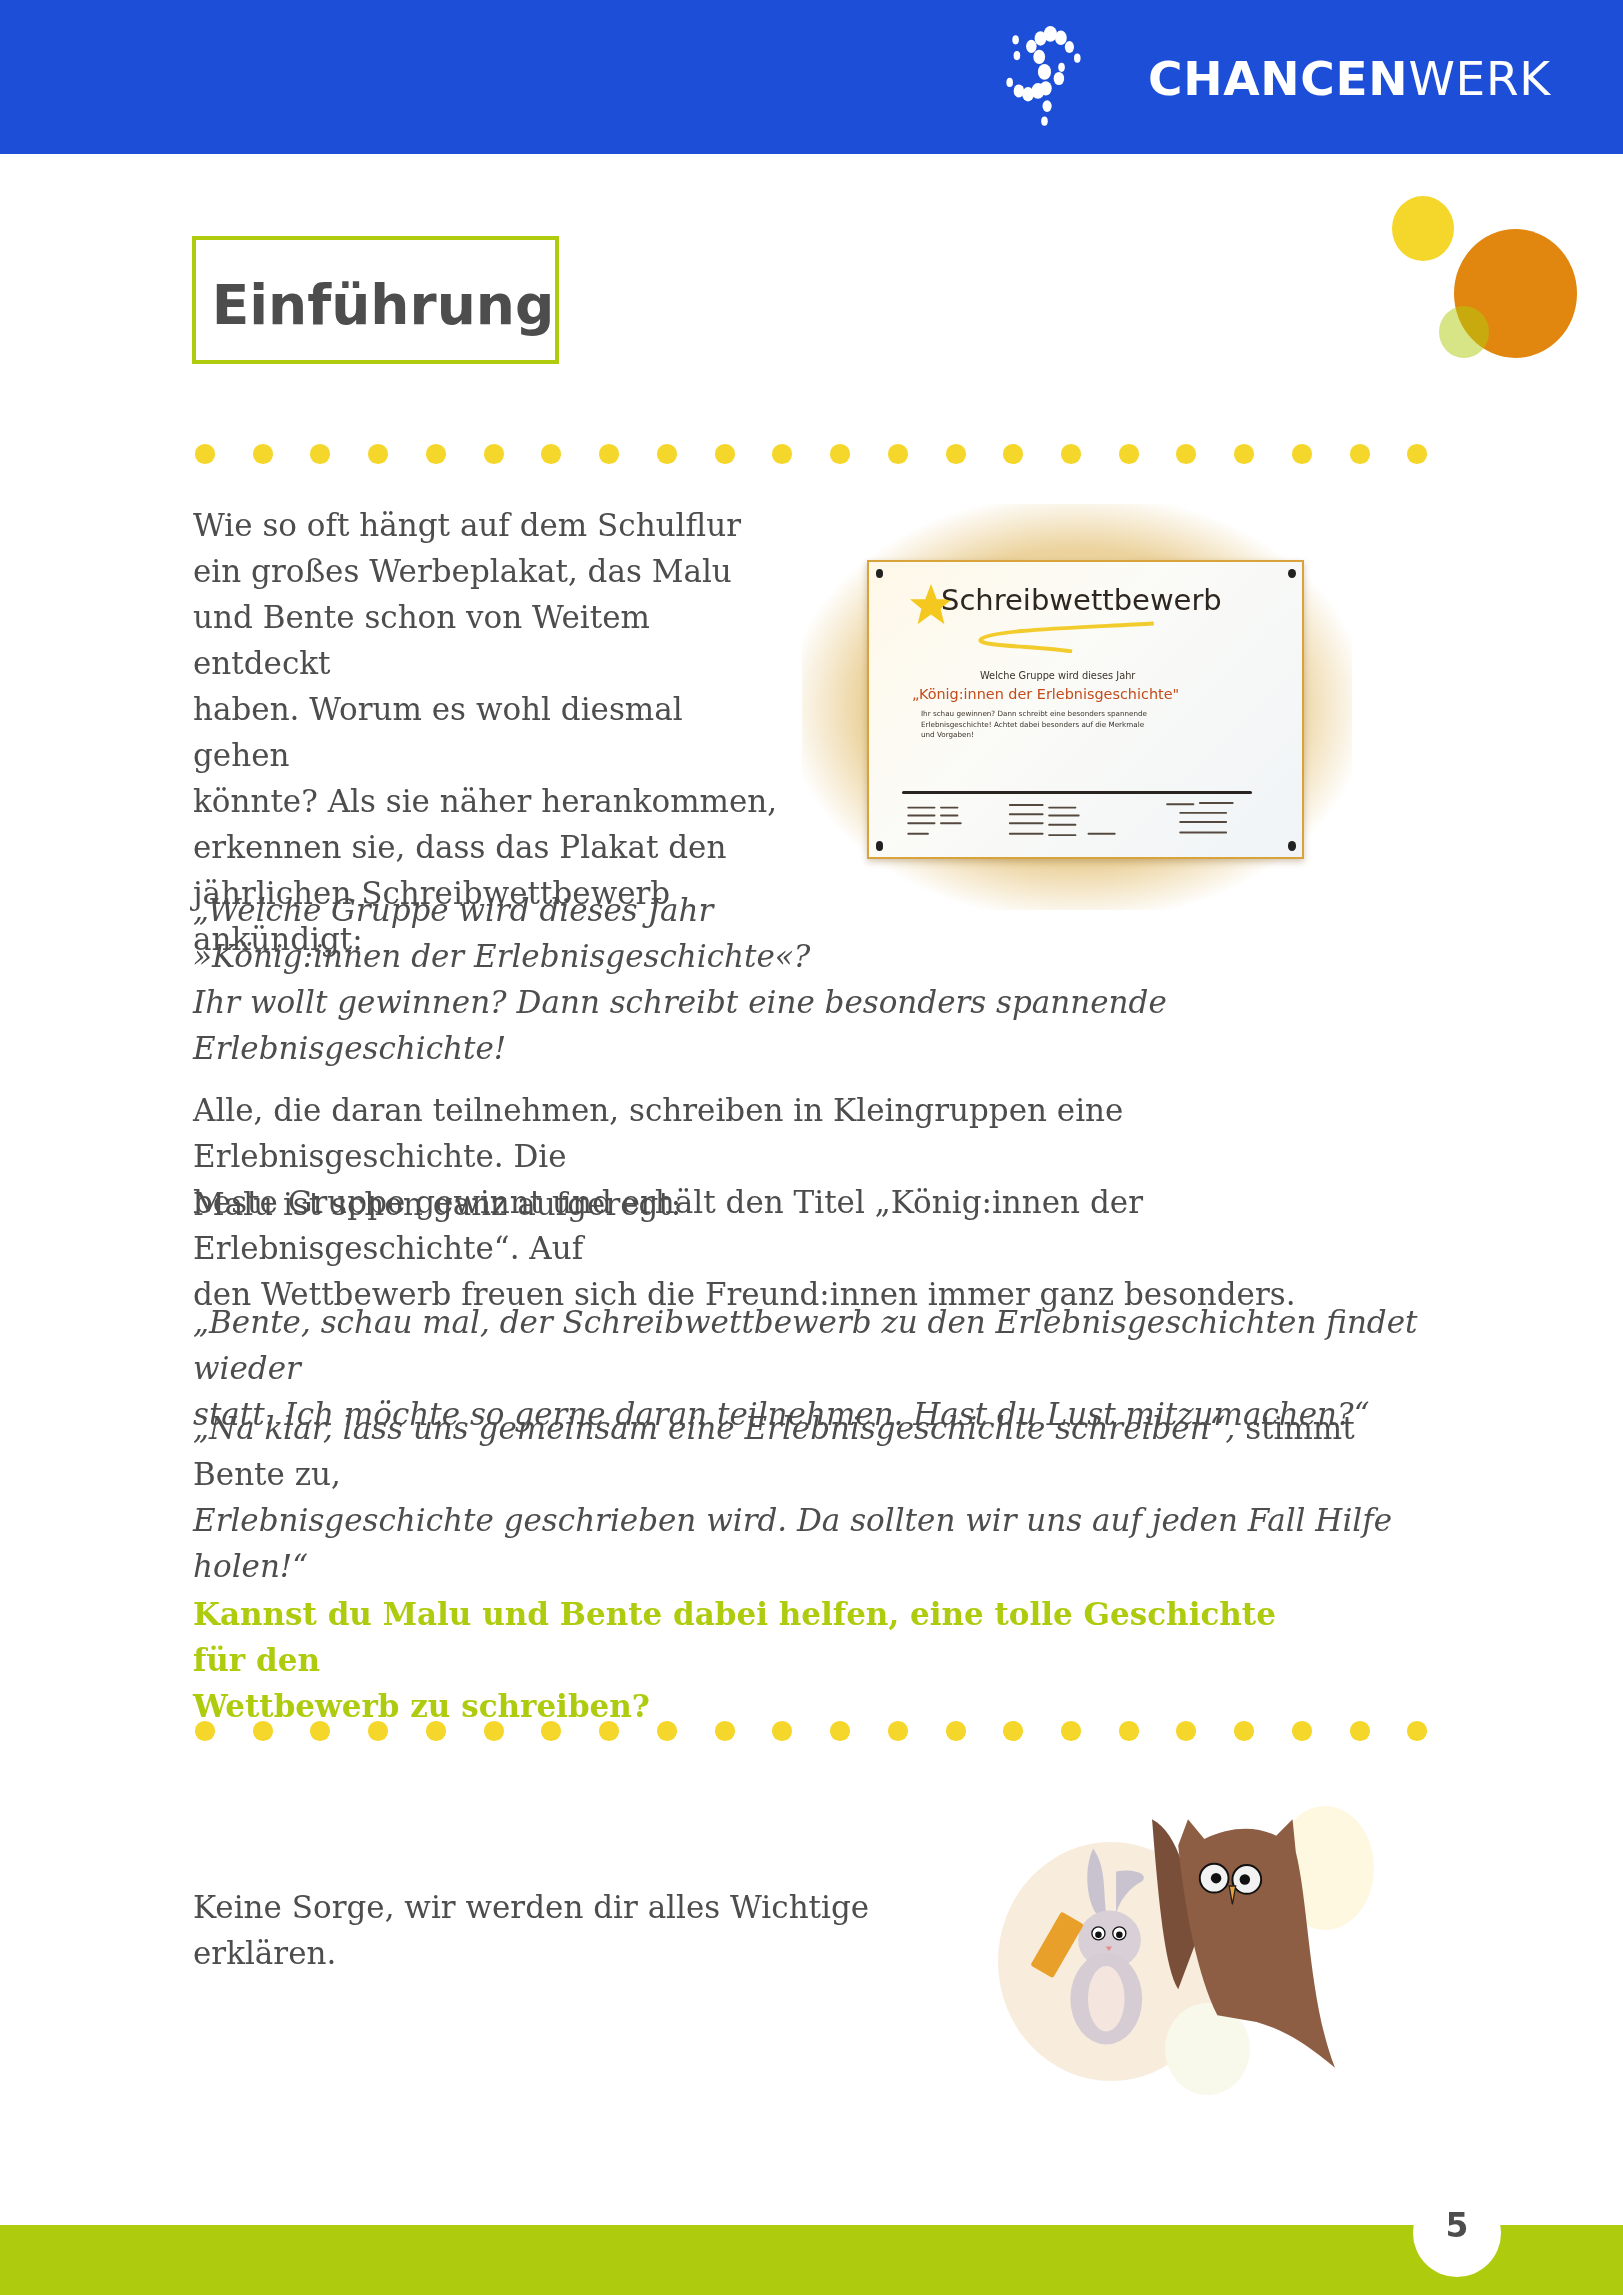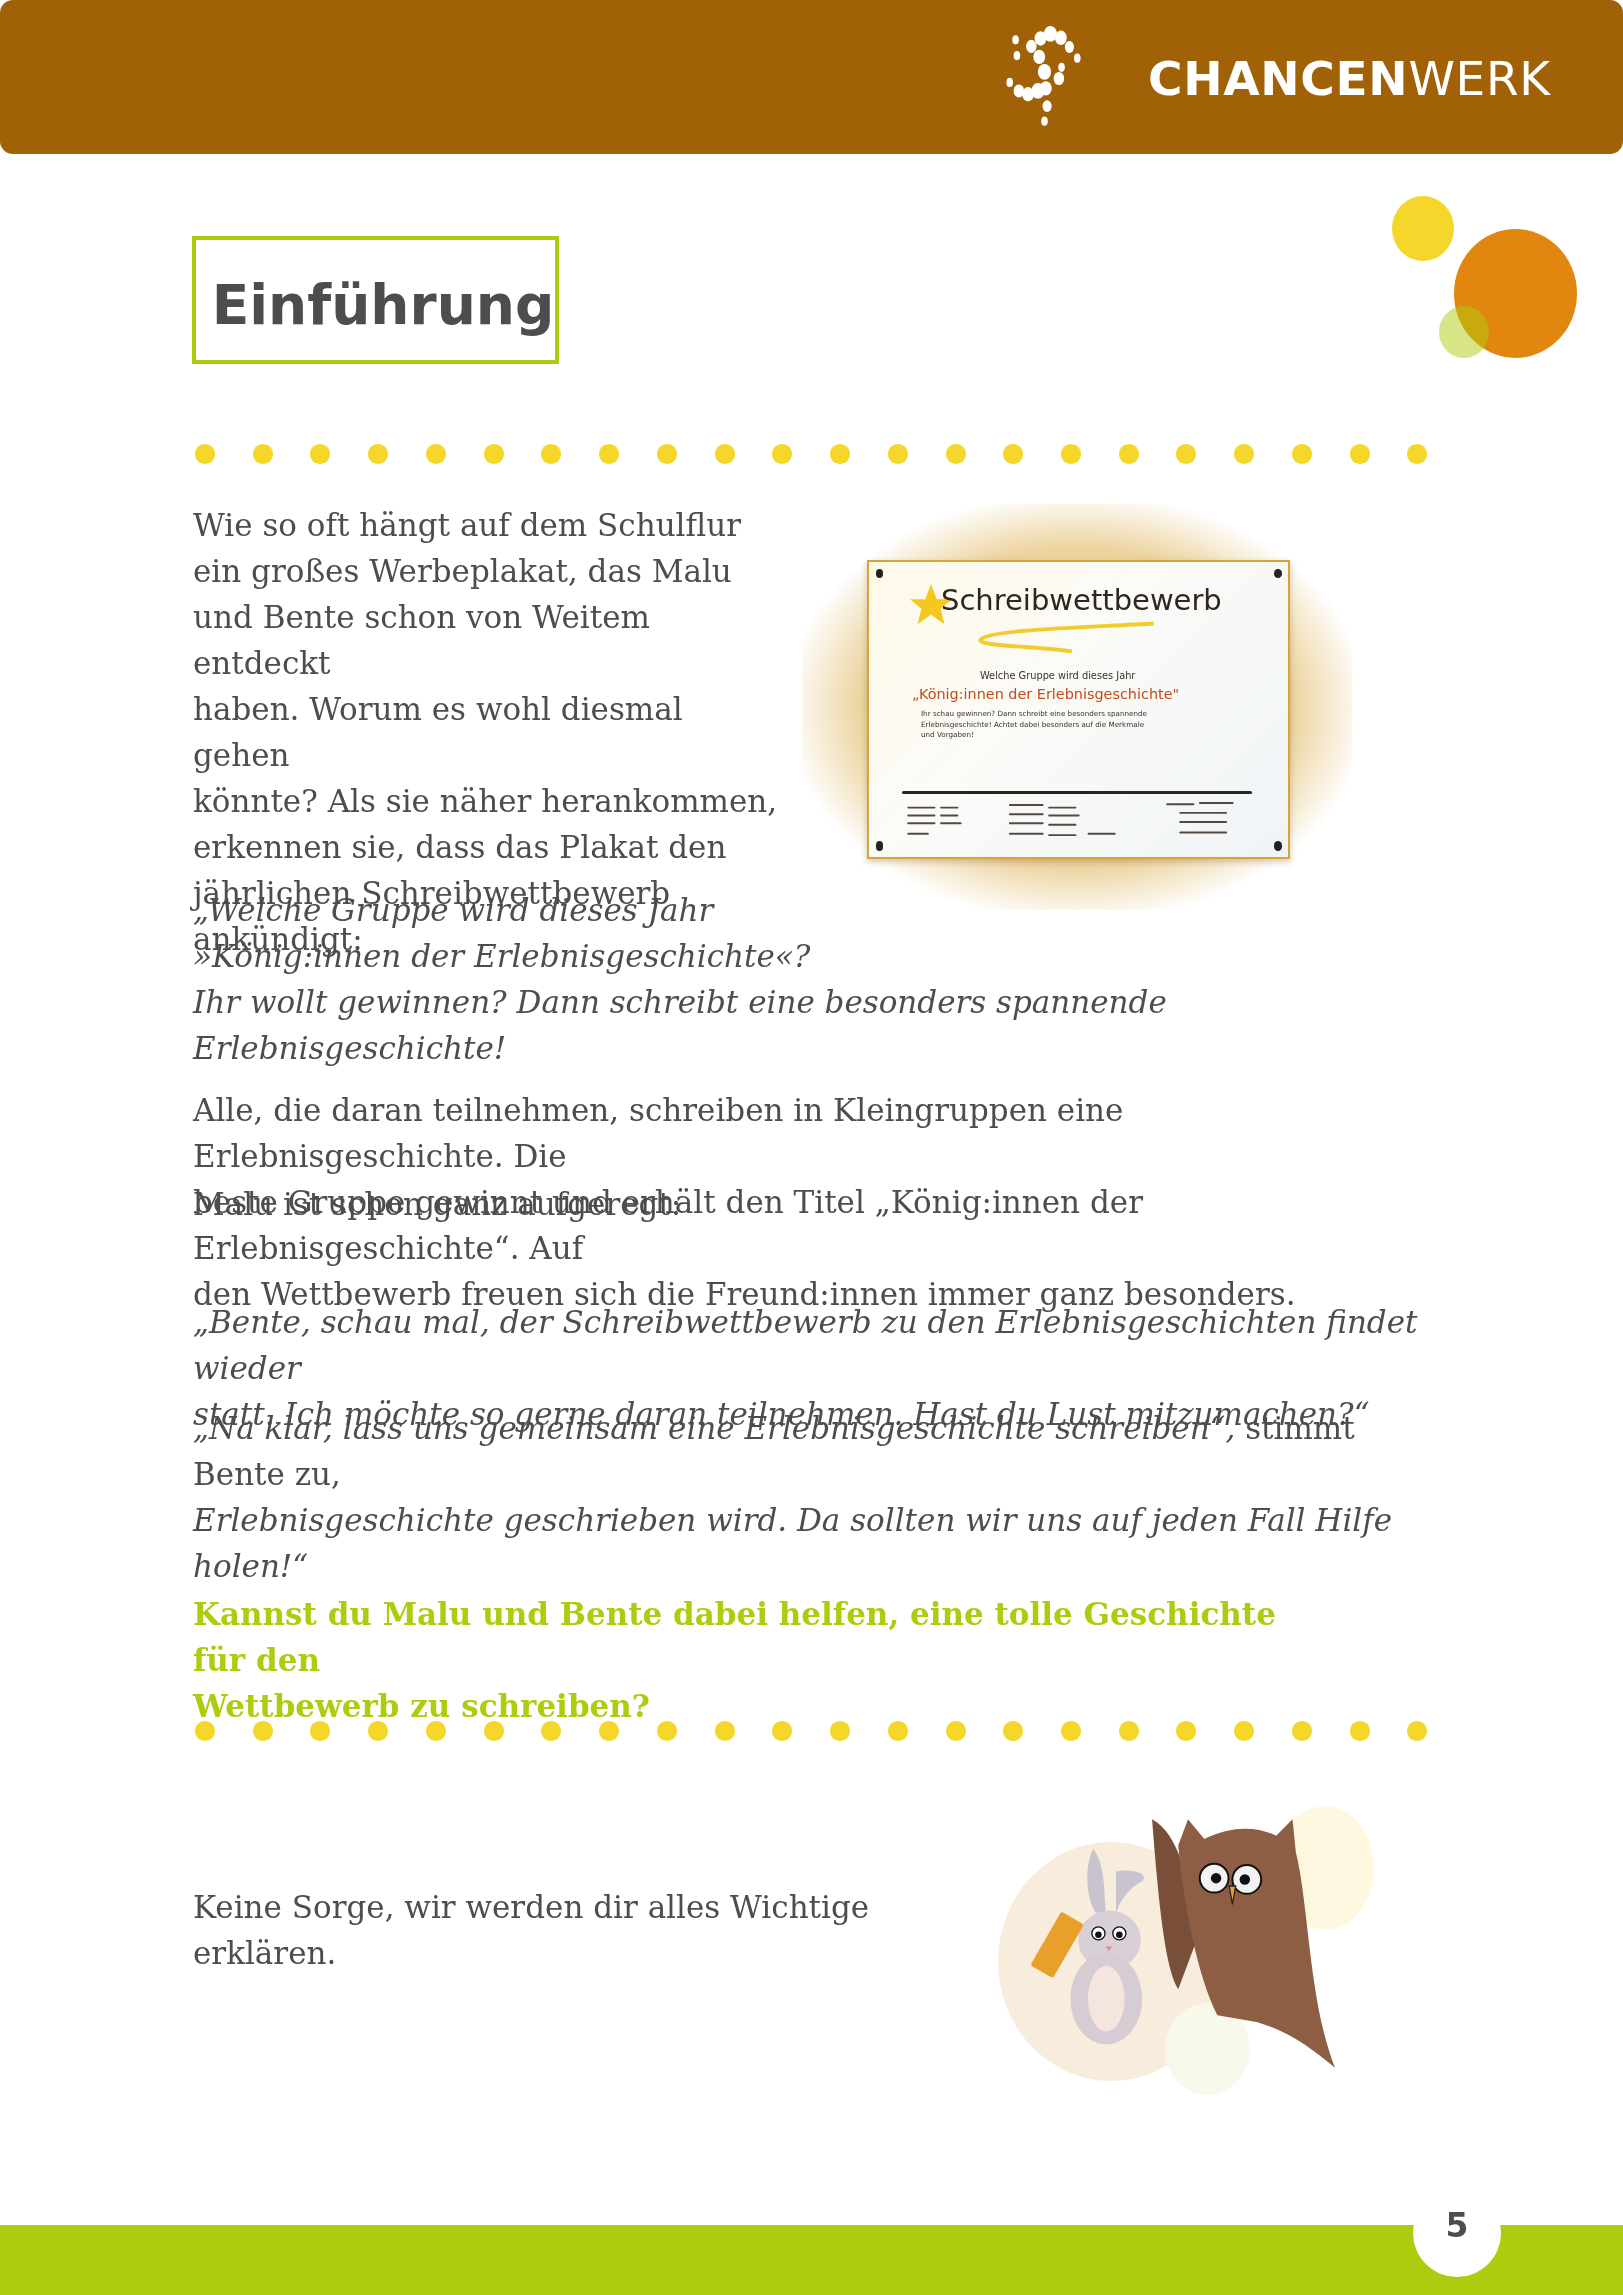--- a/index.html
+++ b/index.html
@@ -1,18 +1,18 @@
 <!DOCTYPE html>
 <html style="font-size:10.5px"><head>
 <meta charset="utf-8">
 <style>
   html, body { margin:0; padding:0; }
   body { width:1623px; height:2295px; position:relative; background:#ffffff; overflow:hidden;
          font-family:"DejaVu Serif", serif; color:#4d4d4d; }
-  .topbar { position:absolute; left:0; top:0; width:1623px; height:154px; background:#a16207;border-radius:13px; }
+  .topbar { position:absolute; left:0; top:0; width:1623px; height:154px; background:#1d4ed8; }
   .logo { position:absolute; left:988px; top:26px; width:628px; height:105px; }
   .logo-text { position:absolute; left:160px; top:25px; font-family:"DejaVu Sans", sans-serif;
                font-size:47px; color:#ffffff; letter-spacing:0.7px; white-space:nowrap; }
   .logo-text .b { font-weight:bold; }
   .logo-text .l { font-weight:normal; }
   .title-box { position:absolute; left:192px; top:236px; width:367px; height:128px;
                border:4.6px solid #afcb0e; box-sizing:border-box;text-align:center; }
   .title-box span { position:absolute; left:15.7px; top:33px; font-family:"DejaVu Sans", sans-serif;
                font-weight:bold; font-size:55px; color:#4d4d4d; }
   .circle { position:absolute; border-radius:50%; }
@@ -101,21 +101,21 @@
   <div>und Bente schon von Weitem entdeckt</div>
   <div>haben. Worum es wohl diesmal gehen</div>
   <div>könnte? Als sie näher herankommen,</div>
   <div>erkennen sie, dass das Plakat den</div>
   <div>jährlichen Schreibwettbewerb</div>
   <div>ankündigt:</div>
 </div>
 
 <div class="poster">
   <div style="position:absolute;left:0;top:0;width:550px;height:406px;border-radius:52px;background:radial-gradient(ellipse at center, #e9c98f 0%, #ecd39e 55%, rgba(255,255,255,0) 75%);"></div>
-  <div style="position:absolute;left:65px;top:56px;width:419px;height:295px;background:linear-gradient(135deg,#fff8e8 0%,#fbfbf7 40%,#f0f4f7 100%);border:2px solid #d7a33a;box-shadow:0 2.6px 6.5px rgba(120,80,20,0.3);">
+  <div style="position:absolute;left:65px;top:56px;width:419px;height:295px;background:linear-gradient(135deg,#fff8e8 0%,#fbfbf7 40%,#f0f4f7 100%);border:2px solid #d7a33a;box-shadow:0 2.6px 6.5px rgba(120,80,20,0.3);padding-left:14px;">
     <div style="position:absolute;left:6.5px;top:6.5px;width:7.9px;height:9.2px;border-radius:50%;background:#222;"></div>
     <div style="position:absolute;right:6.5px;top:6.5px;width:7.9px;height:9.2px;border-radius:50%;background:#222;"></div>
     <div style="position:absolute;left:6.5px;bottom:6.5px;width:7.9px;height:9.2px;border-radius:50%;background:#222;"></div>
     <div style="position:absolute;right:6.5px;bottom:6.5px;width:7.9px;height:9.2px;border-radius:50%;background:#222;"></div>
     <svg width="46" height="46" viewBox="0 0 24 24" style="position:absolute;left:39px;top:19.6px;">
       <polygon points="12,1 15,9 23,9 17,14 19,22 12,17 5,22 7,14 1,9 9,9" fill="#f4c81e"></polygon>
     </svg>
     <div style="position:absolute;left:72px;top:21px;font-family:'DejaVu Sans',sans-serif;font-size:29px;color:#2e2620;">Schreibwettbewerb</div>
     <svg width="183" height="33" viewBox="0 0 280 50" style="position:absolute;left:105px;top:58px;">
       <path d="M275 5 C 150 12, 20 15, 10 30 C 5 40, 100 40, 150 48" stroke="#f2cb2c" stroke-width="6" fill="none"></path>

